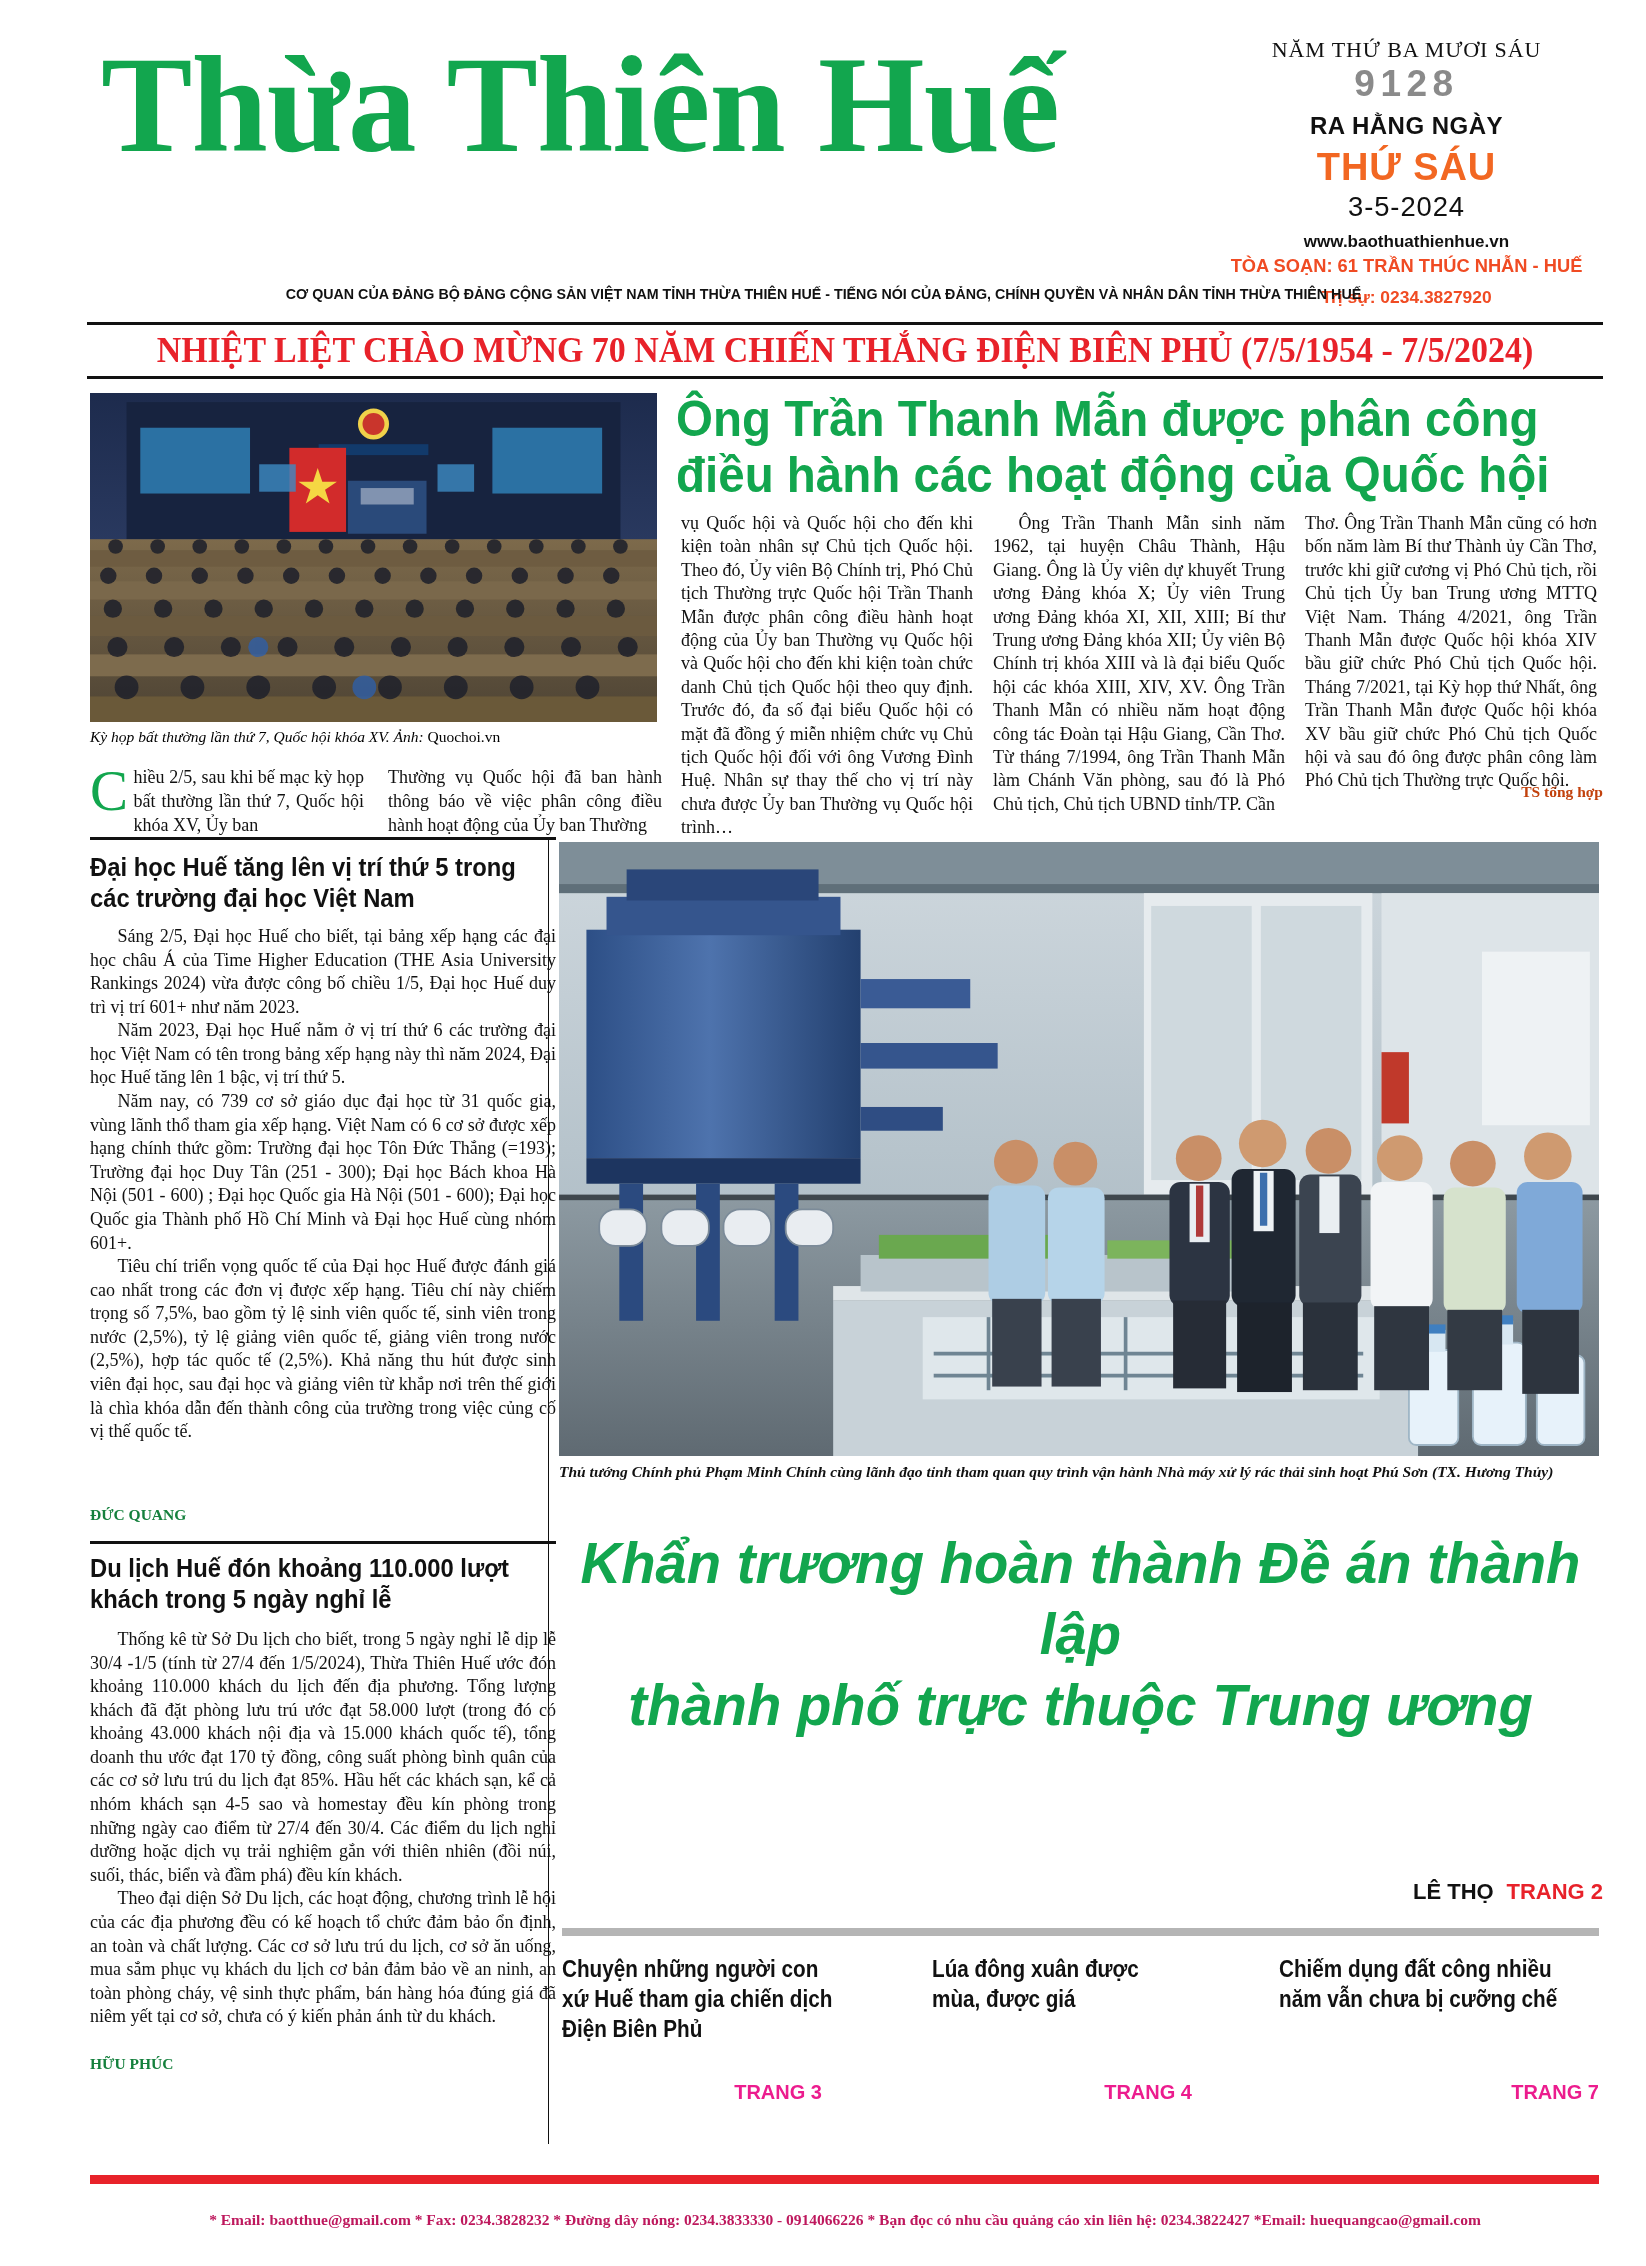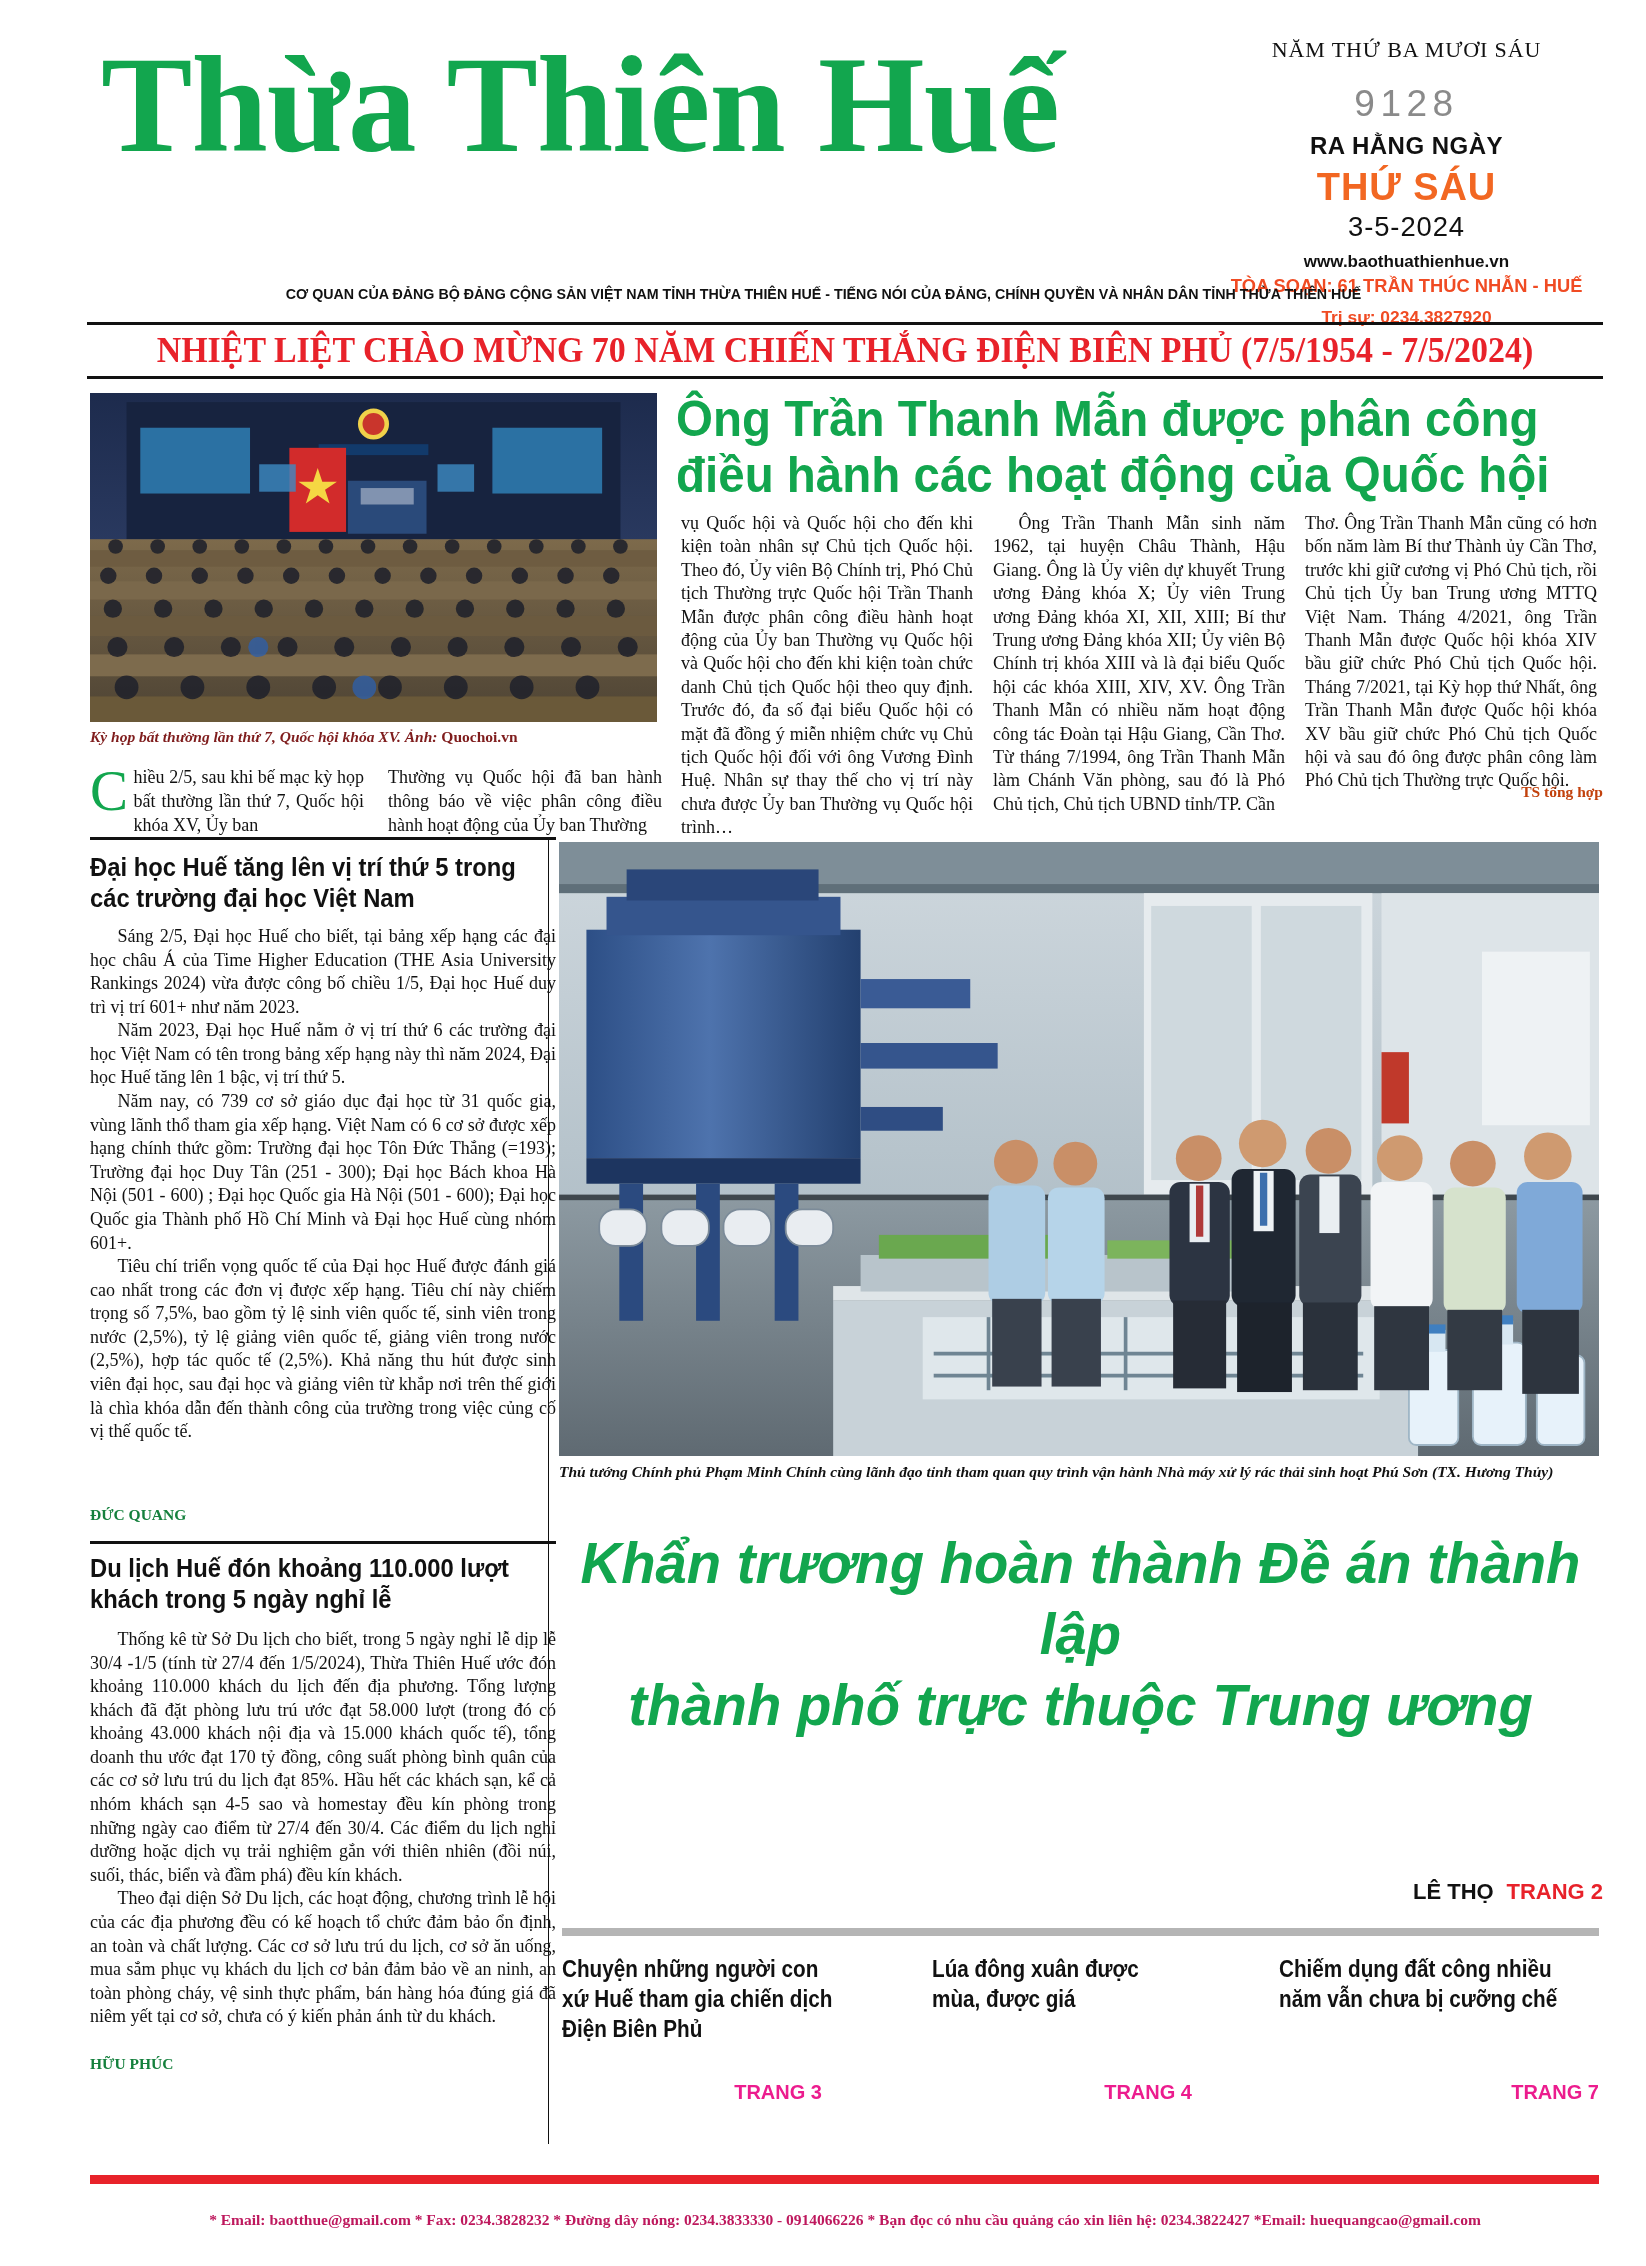--- a/index.html
+++ b/index.html
@@ -46,25 +46,25 @@
   }
   .mh-year {
     font-family: "Liberation Serif", serif;
     font-size: 22px;
     color: #111;
     letter-spacing: 0.9px;
     white-space: nowrap;
   }
   .mh-issue {
     font-family: "Liberation Sans", sans-serif;
-    font-weight: normal;
+    font-weight: bold;
     font-size: 37px;
     color: #8a8a8a;
     letter-spacing: 5.5px;
-    margin-top: 20px;
+    margin-top: 0;
   }
   .mh-daily {
     font-family: "Liberation Sans", sans-serif;
     font-weight: bold;
     font-size: 24px;
     color: #111;
     margin-top: 7.3px;
     letter-spacing: 0.5px;
   }
   .mh-weekday {
@@ -159,23 +159,23 @@
     overflow: hidden;
     background: #2a3550;
   }
   .lead-caption {
     position: absolute;
     left: 90px;
     top: 728px;
     width: 567px;
     font-family: "Liberation Serif", serif;
     font-style: italic;
-    font-weight: bold;
+    font-weight: normal;
     font-size: 15.5px;
-    color: #7f1d1d;
+    color: #000000;
   }
   .lead-caption .src {
     font-style: normal;
   }
 
   .lead-headline {
     position: absolute;
     left: 676px;
     top: 391px;
     width: 923px;

